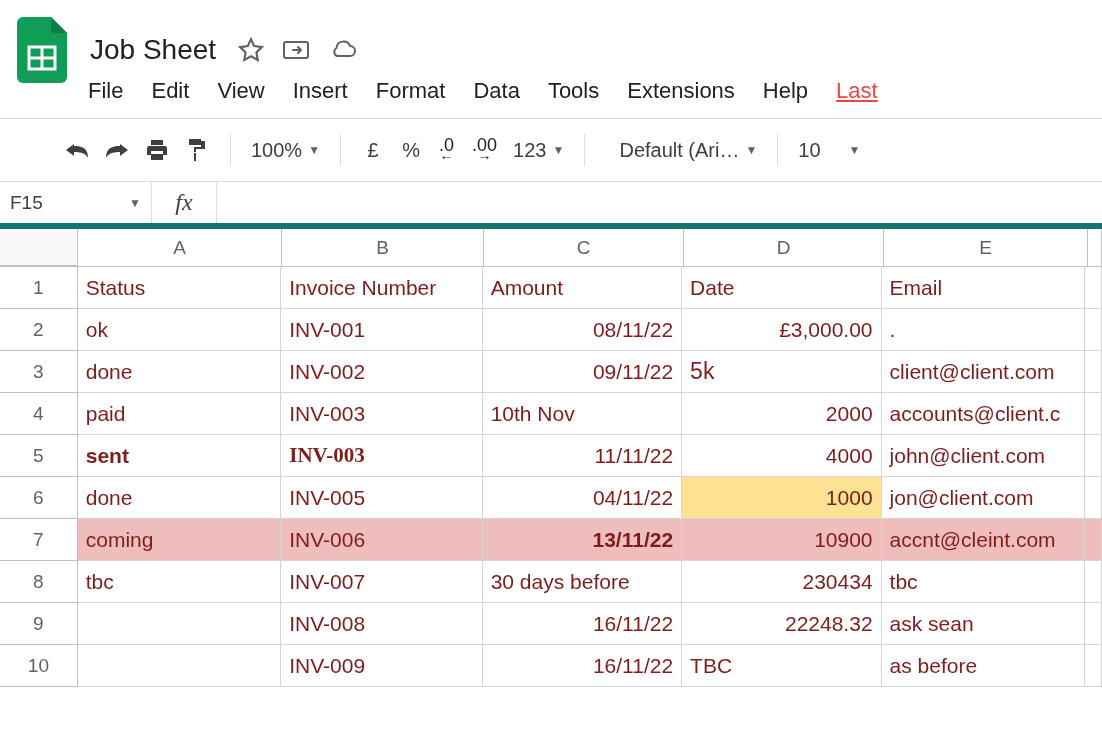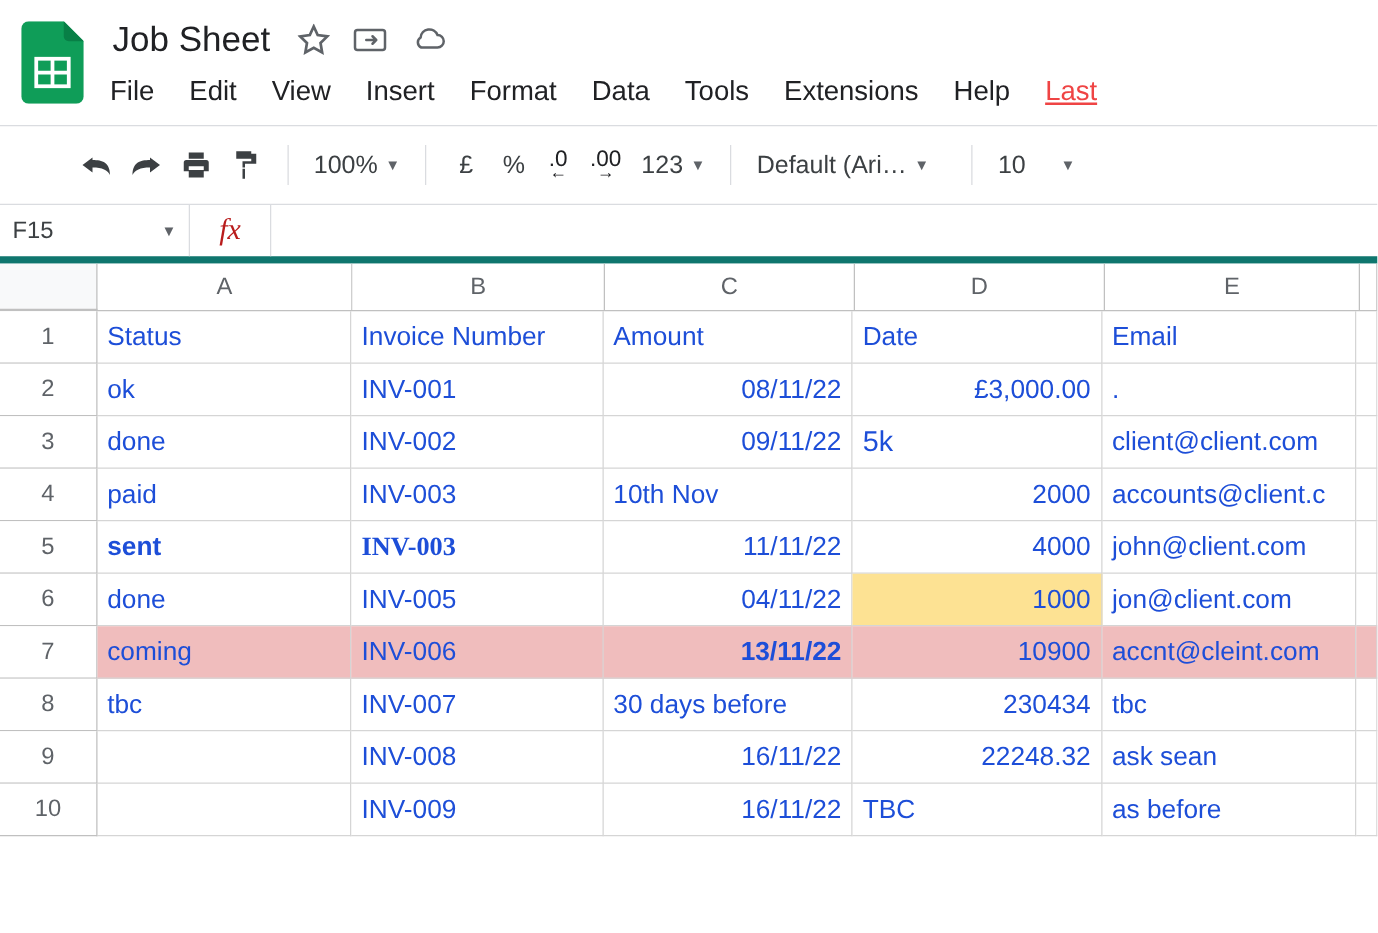--- a/index.html
+++ b/index.html
@@ -24,21 +24,21 @@
     height: 76px;
     display: flex;
     align-items: center;
     justify-content: center;
     margin-right: 16px;
   }
   .doc-title-row {
     display: flex;
     align-items: center;
     gap: 18px;
-    margin-top: 2px;
+    margin-top: 20px;
   }
   .doc-title {
     font-size: 28px;
     font-weight: 400;
     color: #202124;
     padding: 2px 4px;
   }
   .title-icon {
     color: #5f6368;
     display: inline-flex;
@@ -118,21 +118,21 @@
   }
   .name-box .caret { font-size: 12px; color:#5f6368;}
   .fx-symbol {
     width: 64px;
     display: flex;
     align-items: center;
     justify-content: center;
     font-style: italic;
     font-family: "Times New Roman", serif;
     font-size: 24px;
-    color: #b91c1c;
+    color: #404040;
   }
   .fx-sep {
     width:1px; background:#dadce0;
   }
   .fx-input {
     flex:1;
   }
   
   .grid-wrap {
     display: flex;
@@ -176,21 +176,21 @@
     border-bottom: 1px solid #c0c0c0;
     background: #fff;
   }
   .cell {
     border-right: 1px solid #d5d5d5;
     border-bottom: 1px solid #d5d5d5;
     display: flex;
     align-items: center;
     padding: 0 8px;
     font-size: 21px;
-    color: #1d4ed8;
+    color: #7f1d1d;
     overflow: hidden;
     white-space: nowrap;
   }
   .cell.right { justify-content: flex-end; }
   .cell.bold { font-weight: 700; }
   .cell.serif { font-family: "Times New Roman", serif; font-weight:700;}
   .bg-yellow { background: #fde293; }
   .bg-pink { background: #f0bdbd; }
   .col-A { width: 204px; }
   .col-B { width: 202px; }
@@ -286,21 +286,21 @@
     </span>
   <span class="tb-decimal">
       <span>.00</span>
       <span class="arrow">→</span>
     </span>
   <span class="tb-text">
     <span>123</span>
     <span class="caret">▼</span>
   </span>
   <span class="tb-sep"></span>
-  <span class="tb-text" style="width:160px; justify-content:flex-start;">
+  <span class="tb-text" style="width:160px; justify-content:flex-end;">
     <span>Default (Ari…</span>
     <span class="caret">▼</span>
   </span>
   <span class="tb-sep"></span>
   <span class="tb-text" style="width:70px; justify-content:space-between;">
     <span>10</span>
     <span class="caret">▼</span>
   </span>
 </div>
 

